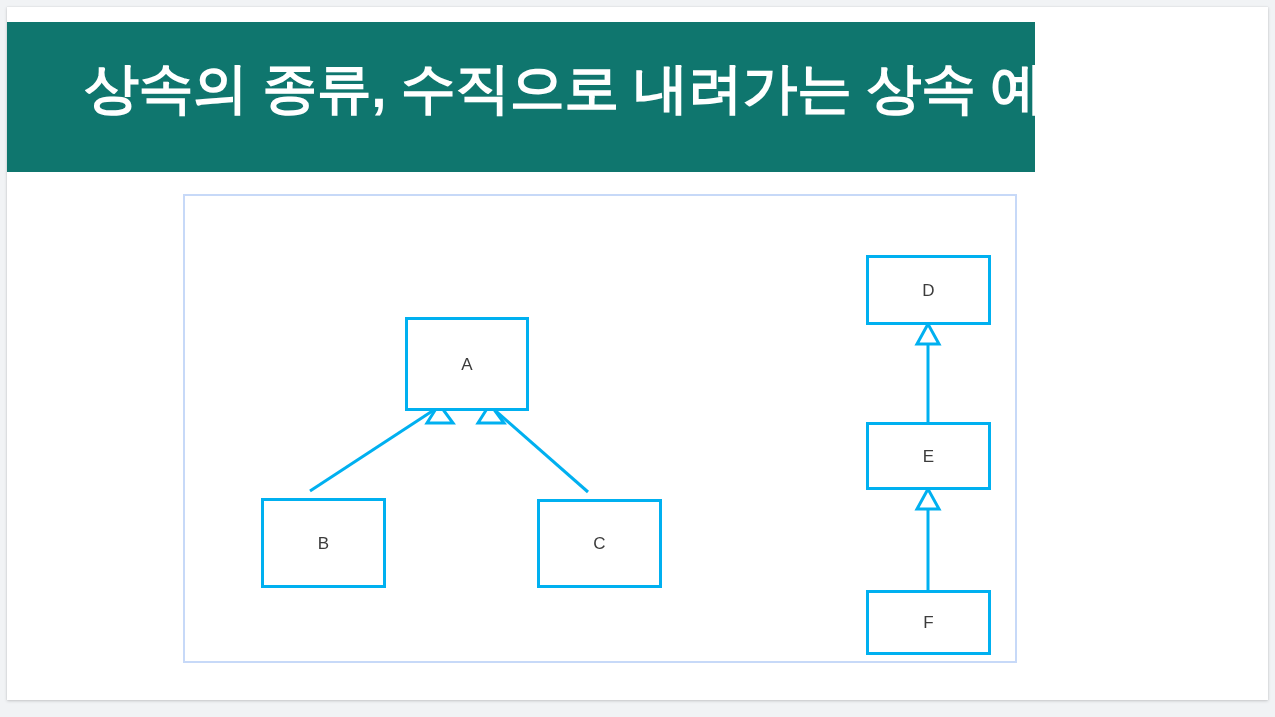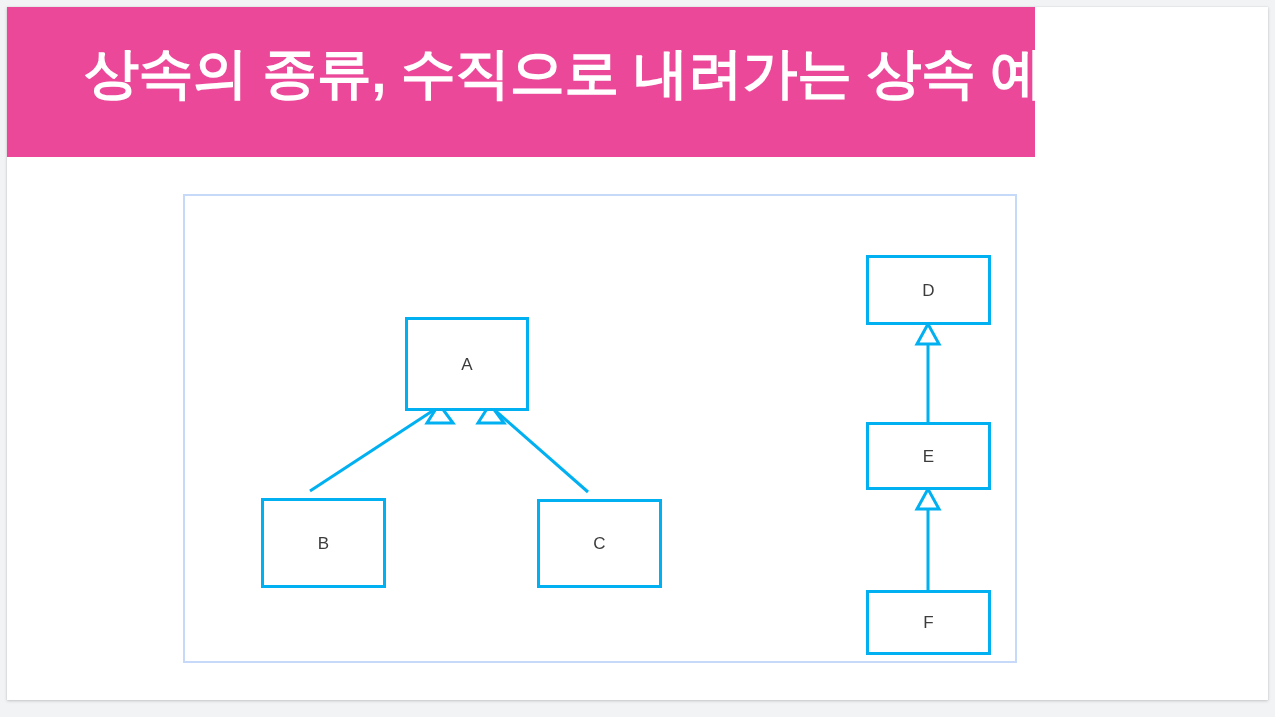--- a/index.html
+++ b/index.html
@@ -18,24 +18,24 @@
     left: 7px;
     top: 7px;
     width: 1261px;
     height: 693px;
     background: #ffffff;
     box-shadow: 0 1px 3px rgba(0,0,0,0.18), 0 0 1px rgba(0,0,0,0.12);
   }
   #title-banner {
     position: absolute;
     left: 0;
-    top: 0;
+    top: 15px;
     width: 1028px;
     height: 150px;
-    background: #ec4899;
+    background: #0f766e;
     box-sizing: border-box;
   }
   #slide-title {
     position: absolute;
     left: 77px;
     top: 33px;
     color: #ffffff;
     font-size: 55px;
     font-weight: bold;
     letter-spacing: -0.5px;

